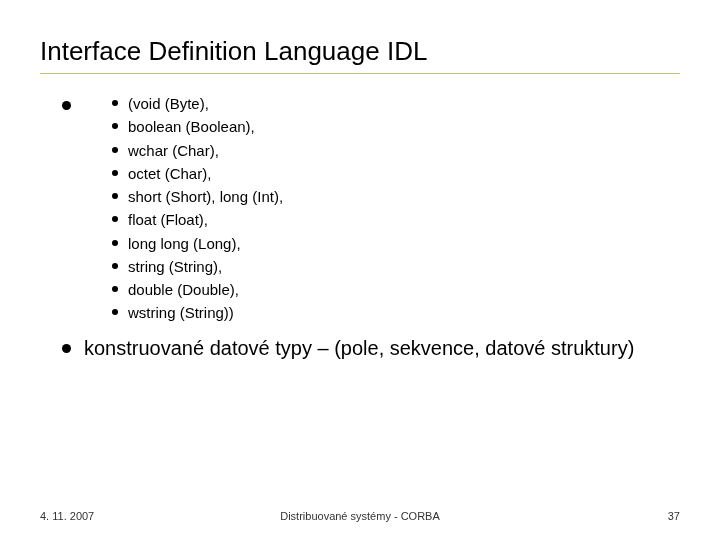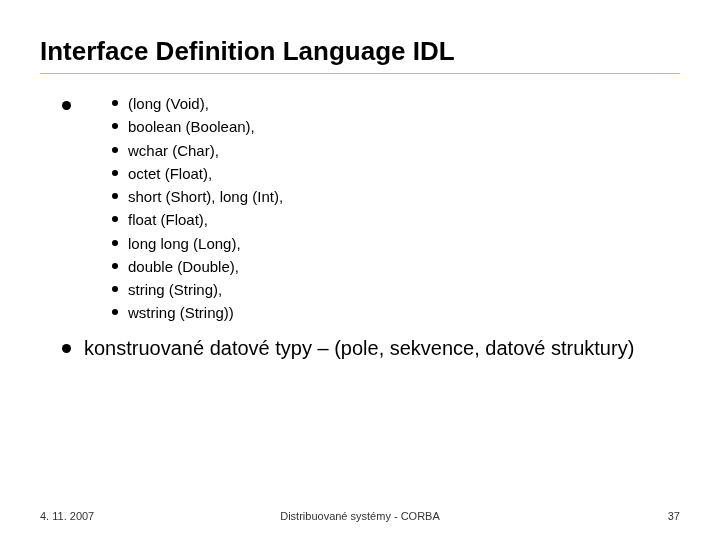--- a/index.html
+++ b/index.html
@@ -13,21 +13,21 @@
     position: relative;
     box-sizing: border-box;
   }
   .slide {
     padding: 36px 40px 0 40px;
     box-sizing: border-box;
     height: 100%;
   }
   .title {
     font-size: 26px;
-    font-weight: bold;
+    font-weight: normal;
     margin: 0 0 6px 0;
   }
   .title-underline {
     border-bottom: 1px solid #b7c77a;
     margin: 0 0 18px 0;
     width: 100%;
   }
   ul.level1 {
     list-style: none;
     padding: 0;
@@ -93,29 +93,29 @@
 </head>
 <body>
 
 <div class="slide">
   <h1 class="title">Interface Definition Language IDL</h1>
   <div class="title-underline"></div>
 
   <ul class="level1">
     <li>
       <ul class="level2">
-        <li><span>(long (Void),</span></li>
+        <li><span>(void (Byte),</span></li>
         <li><span>boolean (Boolean),</span></li>
         <li><span>wchar (Char),</span></li>
-        <li><span>octet (Float),</span></li>
+        <li><span>octet (Char),</span></li>
         <li><span>short (Short), long (Int),</span></li>
         <li><span>float (Float),</span></li>
         <li><span>long long (Long),</span></li>
+        <li><span>string (String),</span></li>
         <li><span>double (Double),</span></li>
-        <li><span>string (String),</span></li>
         <li><span>wstring (String))</span></li>
       </ul>
     </li>
     <li>
       <span>konstruované datové typy – (pole, sekvence, datové struktury)</span>
     </li>
   </ul>
 
   <div class="footer">
     <span>4. 11. 2007</span>

